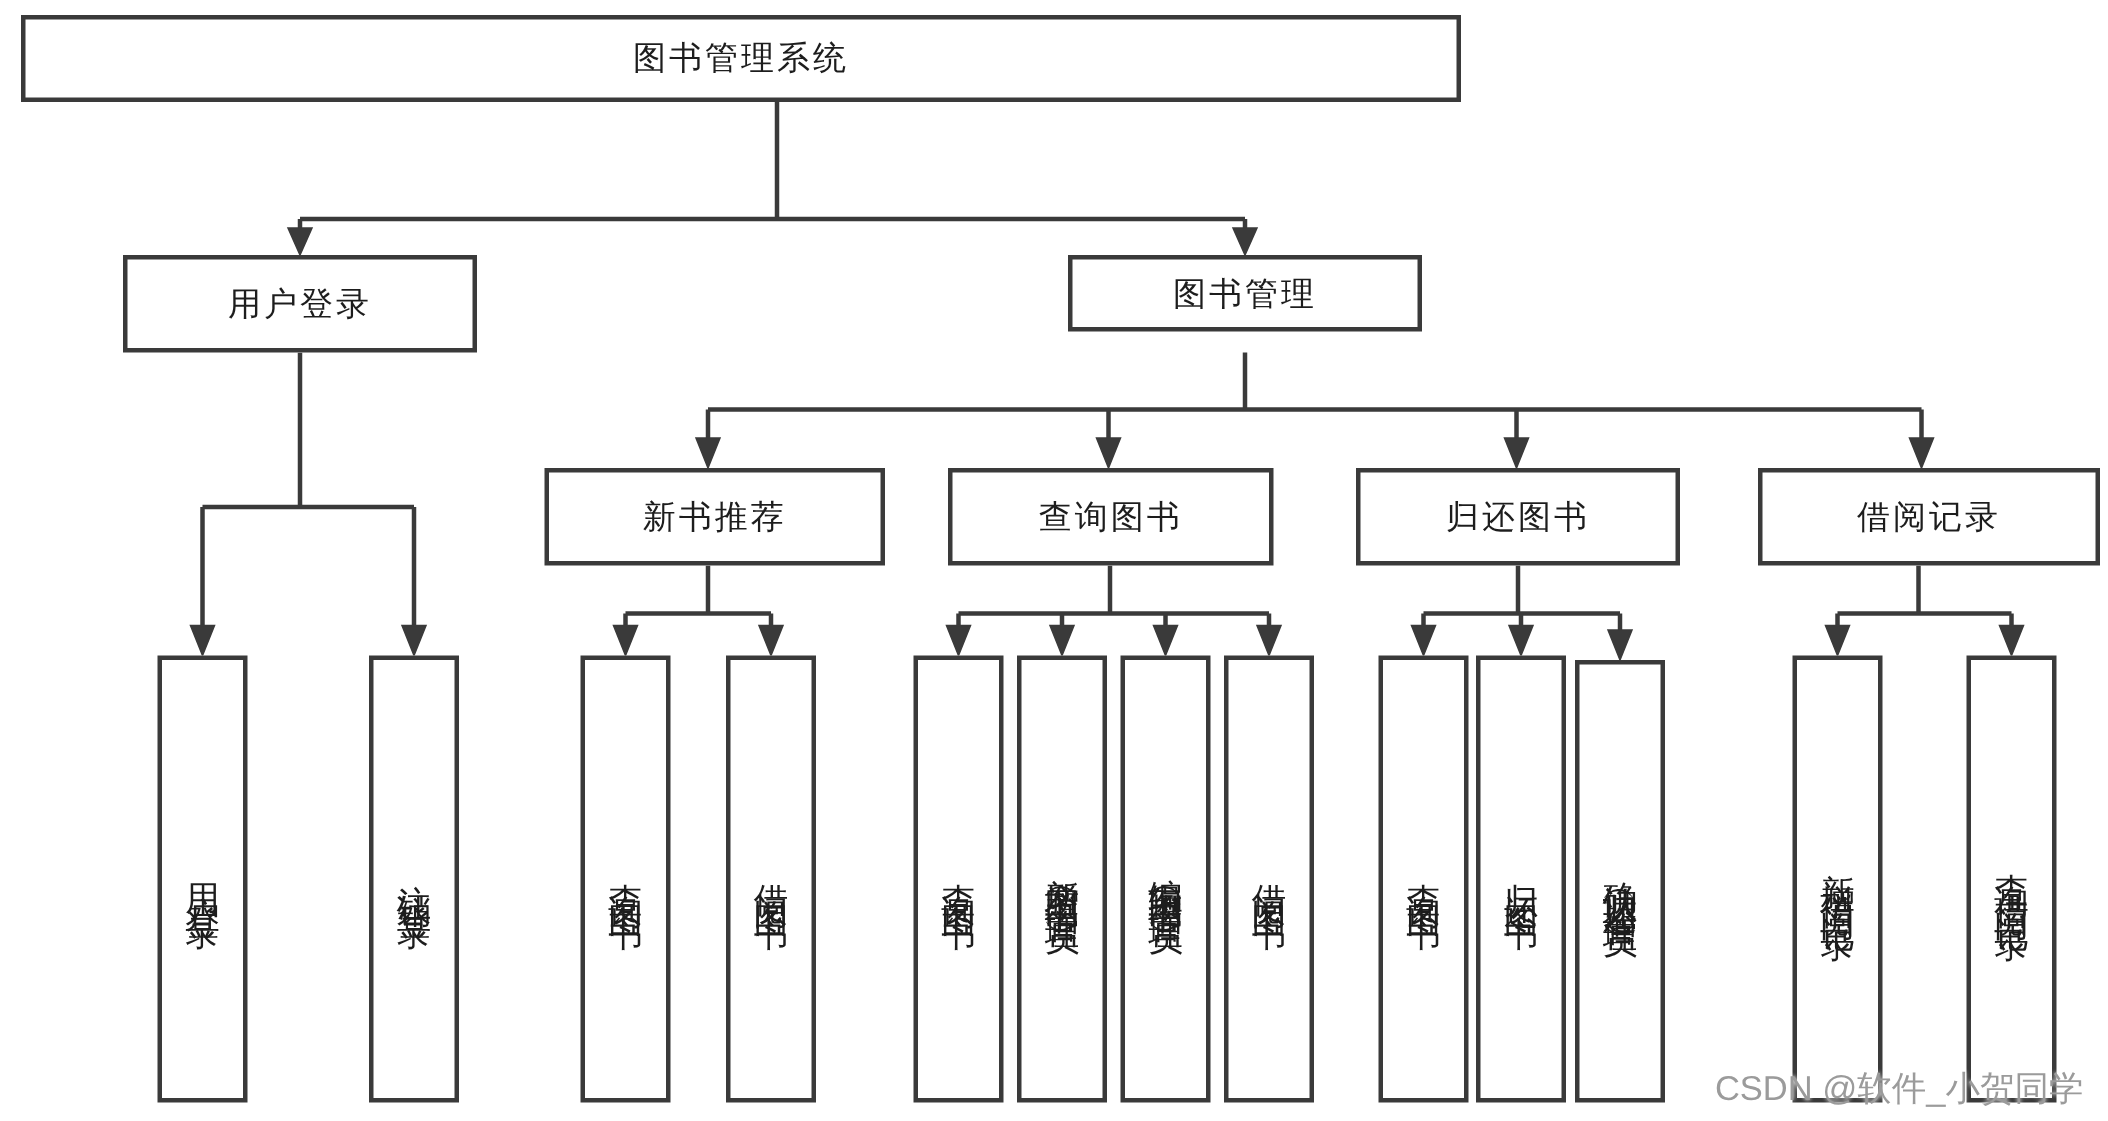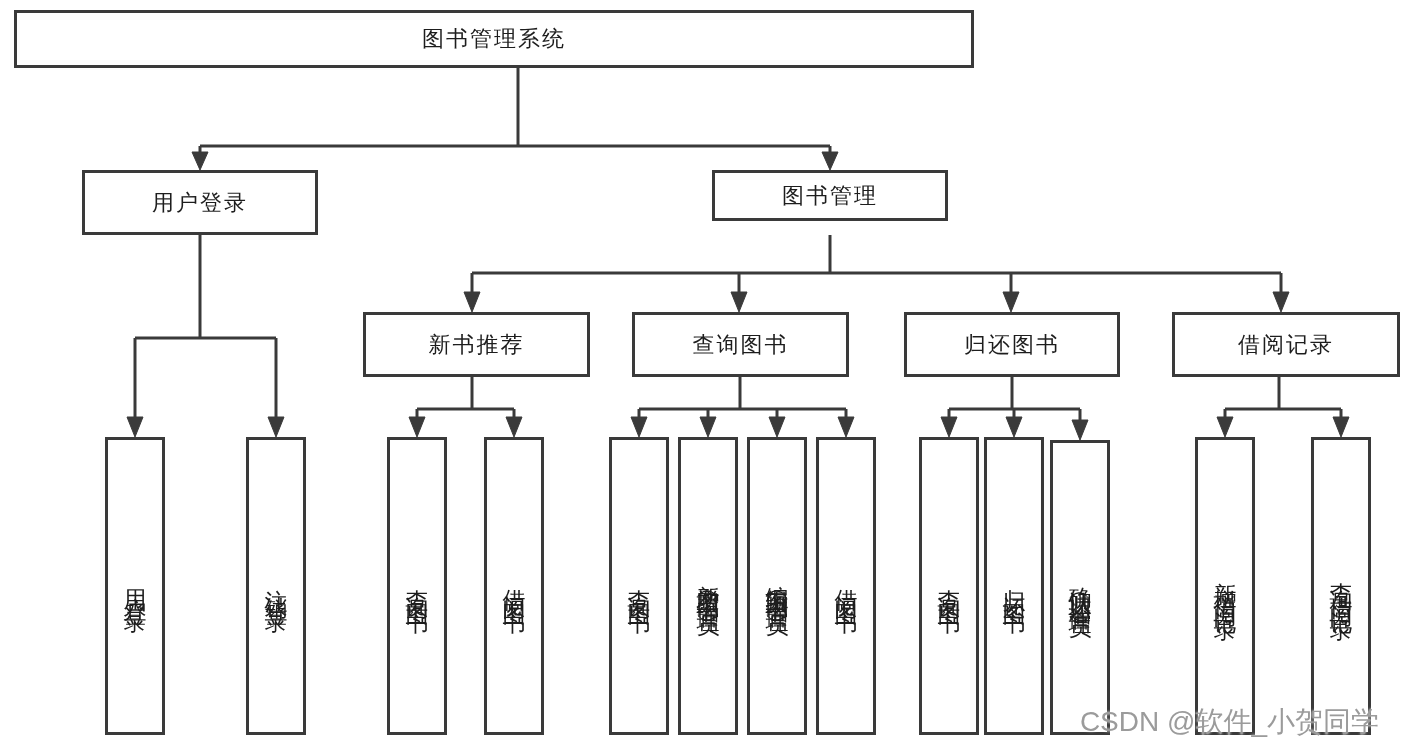--- a/index.html
+++ b/index.html
@@ -48,23 +48,23 @@
     text-orientation: mixed;
   }
   .v-label {
     font-size: 23px;
     letter-spacing: 0.32em;
     line-height: 1;
   }
   .leaf-long .v-label { letter-spacing: 0.18em; }
   .watermark {
     position: absolute;
-    right: 26px;
+    right: 16px;
     bottom: 6px;
-    font-size: 28px;
+    font-size: 23px;
     color: var(--watermark);
     z-index: 5;
     white-space: nowrap;
     text-shadow: 0 0 3px #ffffff;
   }
 </style>
 </head>
 <body>
 
 <div class="canvas">

